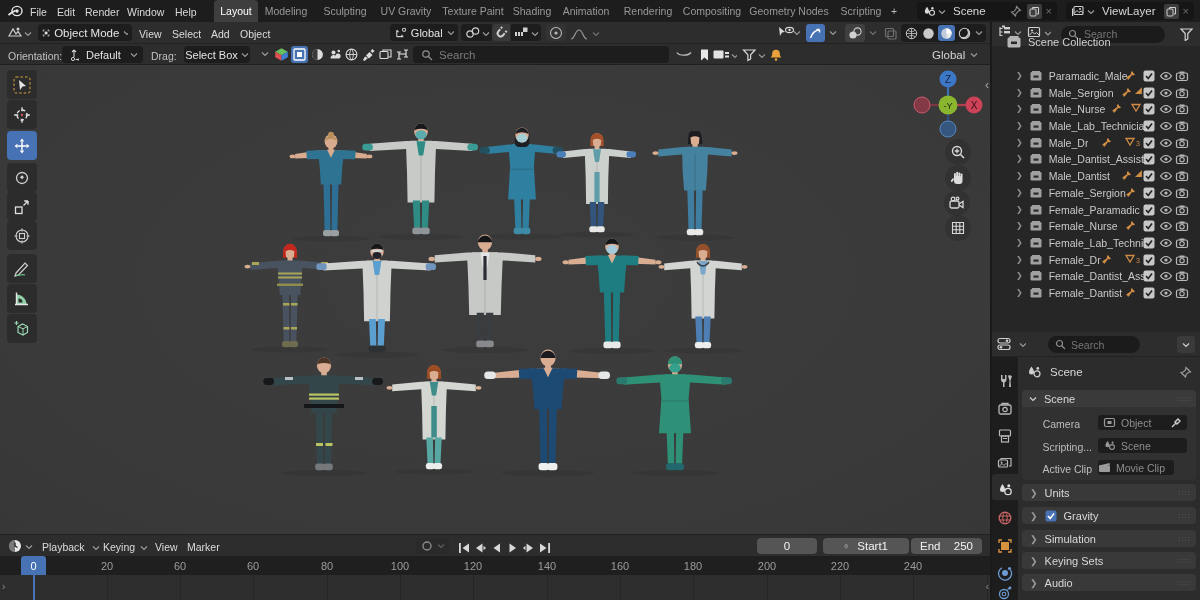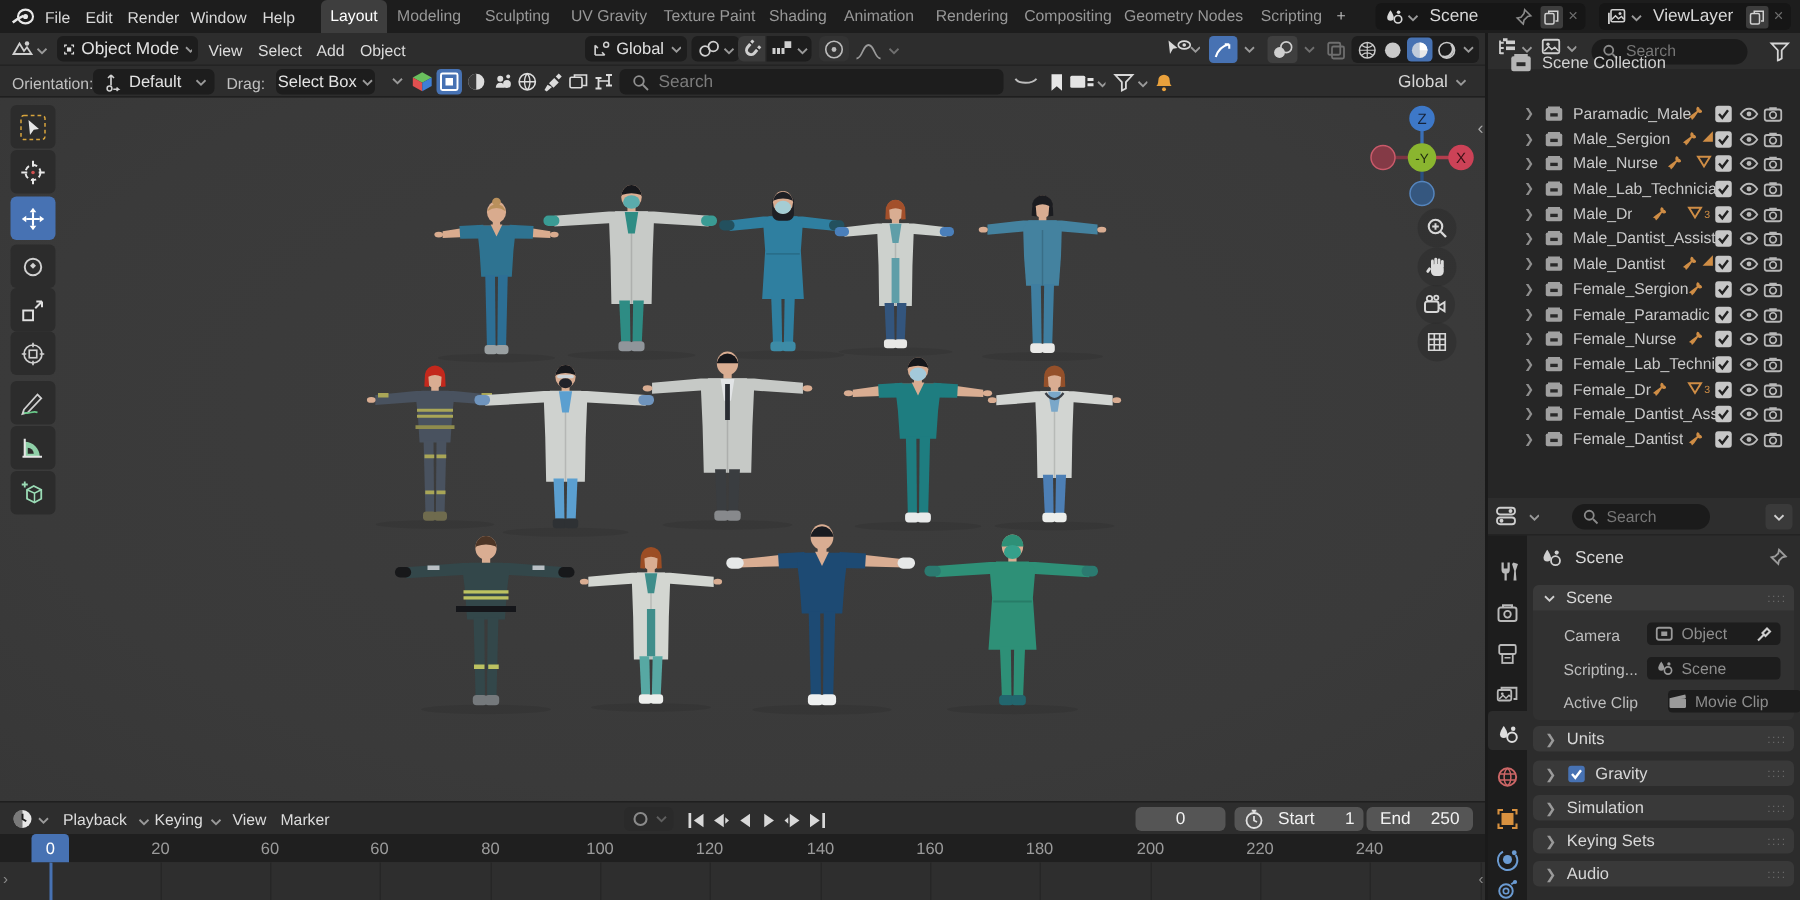--- a/index.html
+++ b/index.html
@@ -757,21 +757,21 @@
         </svg></div>
       <div class="abs" style="left:522px;top:5px"><svg width="13" height="12" viewBox="0 0 13 12">
           <path d="M4.5 1.5L11 6l-6.5 4.5z" fill="#d8d8d8"></path>
           <path d="M3.5 3.8L1 6l2.5 2.2z" fill="#d8d8d8"></path>
         </svg></div>
       <div class="abs" style="left:538px;top:5px"><svg width="13" height="12" viewBox="0 0 13 12">
           <path d="M2 1.5L8.5 6 2 10.5z" fill="#d8d8d8"></path>
           <rect x="10.2" y="1" width="1.8" height="10" fill="#d8d8d8"></rect>
         </svg></div>
       <div class="field" style="left:757px;width:60px;justify-content:center">0</div>
-      <div class="field" style="left:823px;width:86px;padding:0 6px">
+      <div class="field" style="left:823px;width:86px;padding:0 21px">
         <svg width="14" height="14" viewBox="0 0 14 14">
           <circle cx="7" cy="8" r="5" fill="none" stroke="#e0e0e0" stroke-width="1.2"></circle>
           <path d="M7 5v3l2 1M5.5 1.5h3M7 1.5V3" stroke="#e0e0e0" stroke-width="1.2" fill="none"></path>
         </svg>
         <span style="margin-left:9px">Start</span>
         <span style="flex:1"></span>
         <span>1</span>
       </div>
       <div class="field" style="left:911px;width:71px;padding:0 9px">
         <span>End</span>
@@ -1437,21 +1437,21 @@
         <div class="plbl" style="left:14px;top:109px;width:86px">Scripting...</div>
         <div class="pfield" style="left:106px;top:106px;width:89px;padding:0 5px">
           <svg width="13" height="11" viewBox="0 0 13 11">
             <path d="M4.5 1C4.5 1 6.5 3.8 6.5 5.2a2 2 0 1 1-4 0C2.5 3.8 4.5 1 4.5 1z" fill="#9a9a9a"></path>
             <circle cx="9" cy="7" r="2.4" fill="none" stroke="#9a9a9a" stroke-width="1.1"></circle>
             <circle cx="9.6" cy="2.6" r="1.1" fill="#9a9a9a"></circle>
           </svg>
           <span style="margin-left:5px">Scene</span>
         </div>
         <div class="plbl" style="left:14px;top:131px;width:86px">Active Clip</div>
-        <div class="pfield" style="left:120px;top:128px;width:89px;padding:0 0">
+        <div class="pfield" style="left:106px;top:128px;width:76px;padding:0 0">
           <svg width="13" height="11" viewBox="0 0 13 11">
             <rect x="1" y="3.5" width="11" height="6.5" rx="1" fill="#9a9a9a"></rect>
             <path d="M1 3.5L11.5 1l.5 2.2L1.5 5.5z" fill="#9a9a9a"></path>
           </svg>
           <span style="margin-left:5px">Movie Clip</span>
         </div>
         <div class="panel" style="top:152px">
           <span style="margin-left:8px;color:#9a9a9a;font-size:9px">❯</span>
           <span style="margin-left:7px">Units</span>
           <span style="position:absolute;right:5px;top:4px;color:#6a6a6a;font-size:8px;letter-spacing:1px">::::</span>

